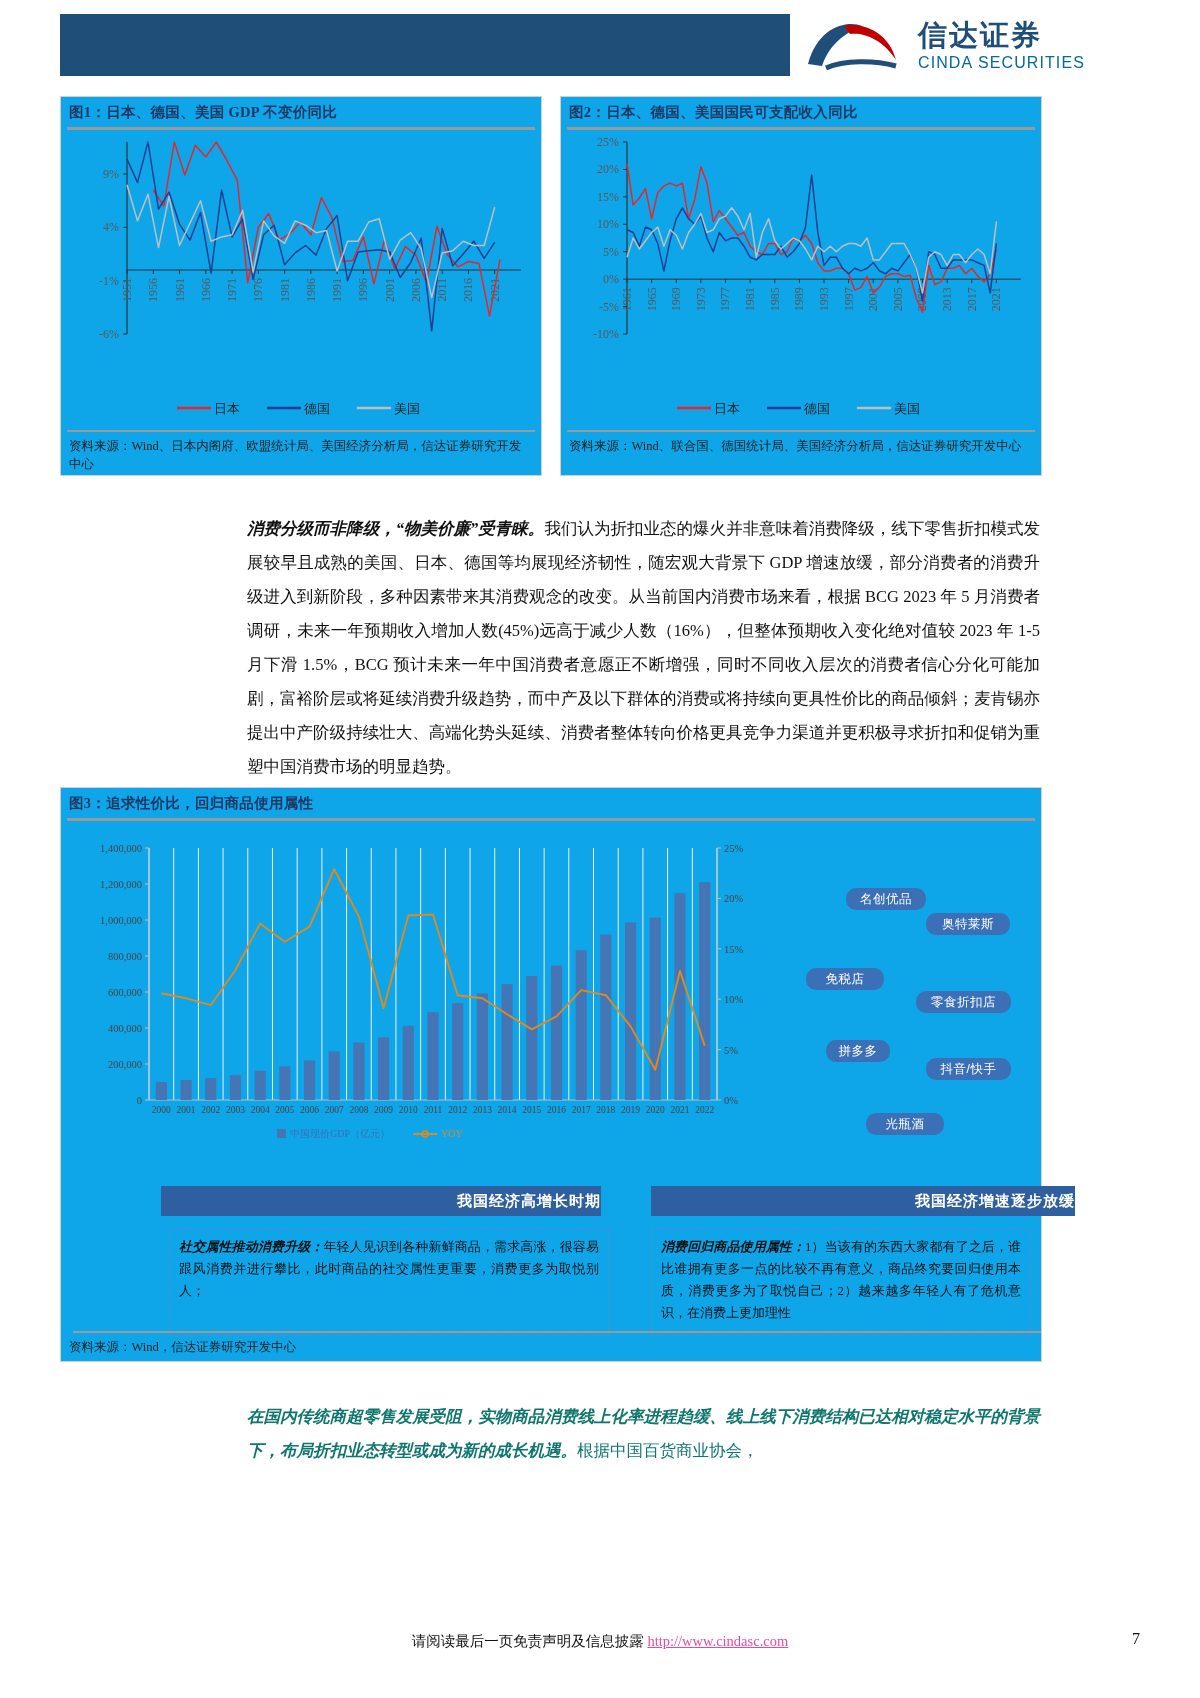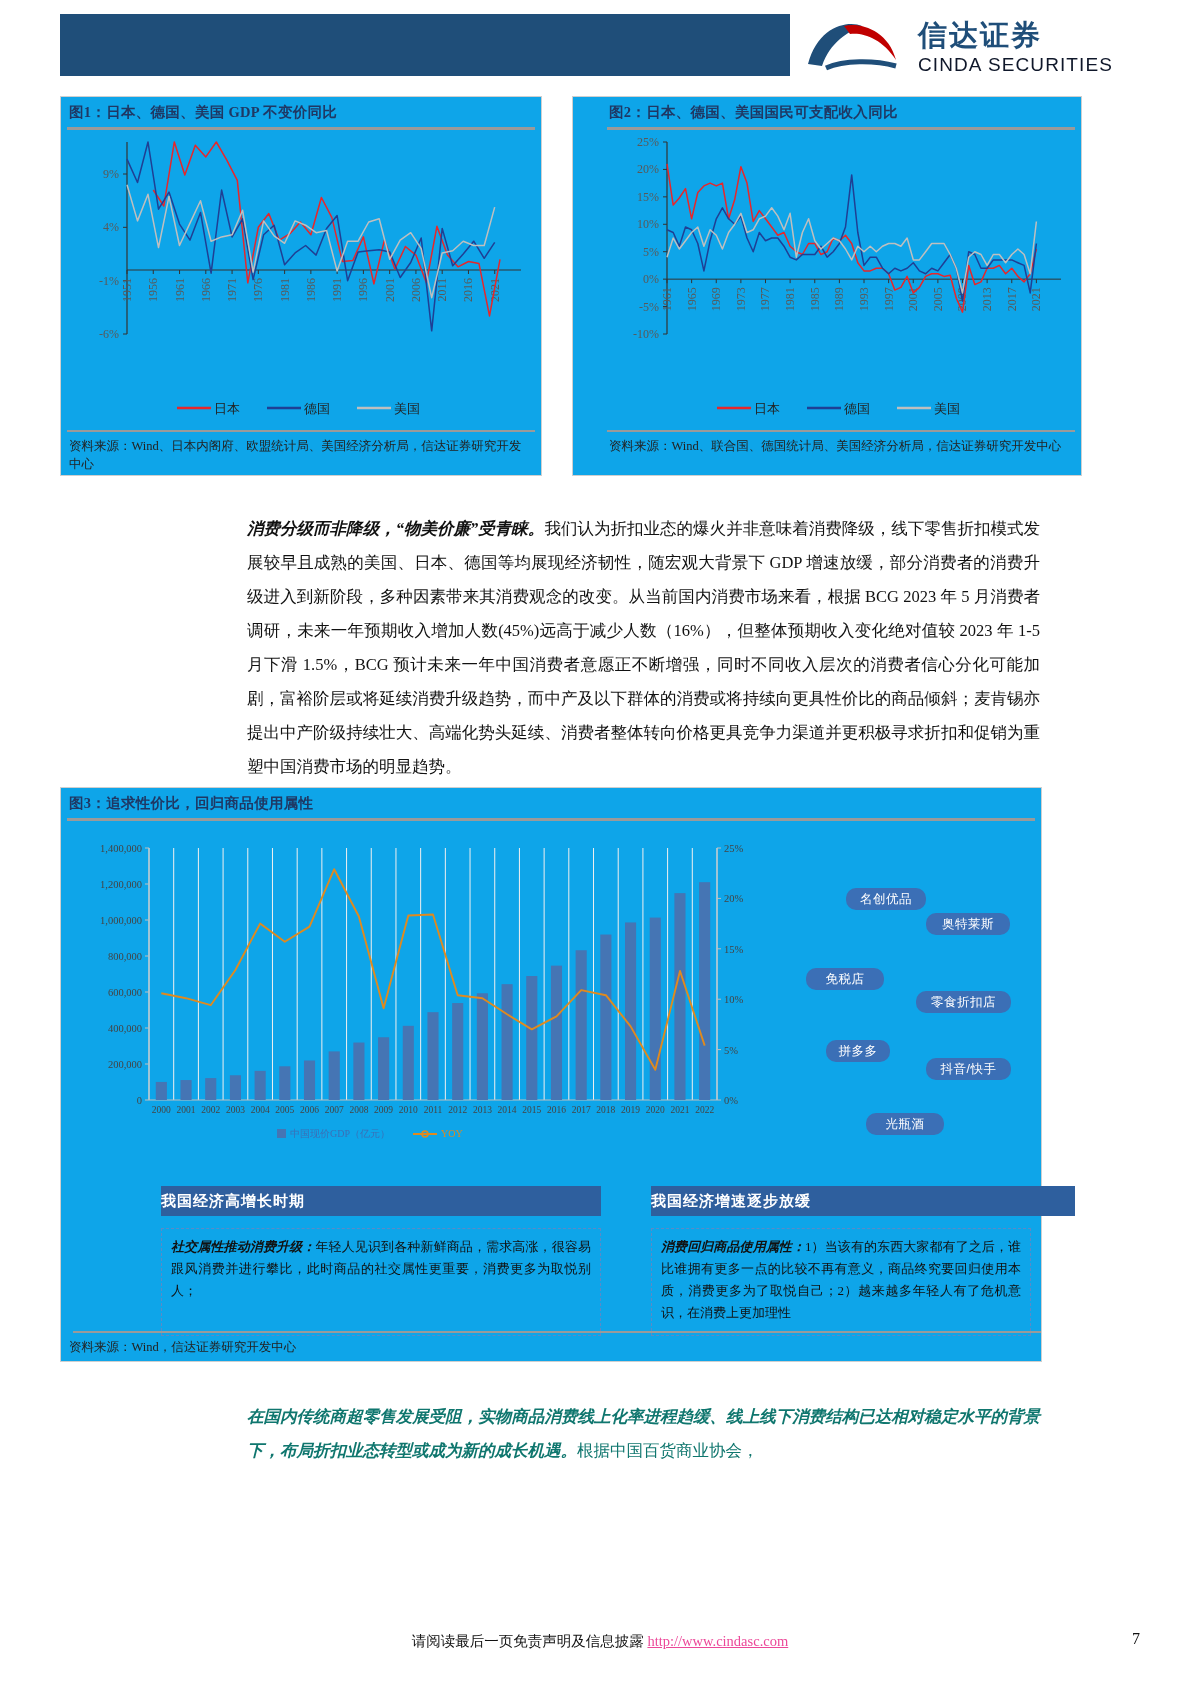--- a/index.html
+++ b/index.html
@@ -6,21 +6,21 @@
   body{width:1200px;height:1698px;position:relative;
        font-family:"Liberation Serif","DejaVu Serif",serif;color:#1a1a1a;}
   .page{position:relative;width:1200px;height:1698px;overflow:hidden;}
 
   
   .hdr{position:absolute;left:60px;top:14px;width:730px;height:62px;background:#1f4e79;}
   .hdr-logo{position:absolute;left:800px;top:10px;width:360px;height:70px;}
   .logo-mark{position:absolute;left:0;top:6px;width:110px;height:58px;}
   .logo-cn{position:absolute;left:118px;top:6px;font-size:29px;font-weight:bold;
            color:#1f4e79;letter-spacing:2px;font-family:"Liberation Serif",serif;}
-  .logo-en{position:absolute;left:118px;top:44px;font-size:19px;color:#0f172a;
+  .logo-en{position:absolute;left:118px;top:44px;font-size:16px;color:#0369a1;
            letter-spacing:1.1px;font-family:"Liberation Sans",sans-serif;}
 
   
   .fig-box{position:absolute;border:1px solid #cfcfcf;background:#0ea5e9;}
   .fig-title{font-family:"Liberation Serif",serif;font-weight:bold;font-size:14.5px;
              color:#1f3864;padding:6px 0 5px 8px;letter-spacing:.3px;}
   .fig-rule{height:3px;background:#9a9a9a;margin:0 6px;}
   .fig-src{font-size:12.5px;color:#222;padding:5px 8px 3px 8px;line-height:1.45;
            font-family:"Liberation Serif",serif;}
   .fig-srcrule{height:2px;background:#9a9a9a;margin:0 6px;}
@@ -36,21 +36,21 @@
 
   .para2{position:absolute;left:247px;top:1400px;width:793px;font-size:16.5px;
          line-height:34px;text-align:justify;color:#0f766e;
          font-family:"Liberation Serif","DejaVu Serif",serif;}
   .para2 b{font-weight:bold;font-style:italic;}
 
   
   .brandbox{position:absolute;background:#3b6fb6;color:#fff;font-size:12.5px;
             text-align:center;line-height:22px;height:22px;border-radius:10px;
             font-family:"Liberation Sans",sans-serif;letter-spacing:.5px;}
-  .banner{position:absolute;background:#2e5f9e;color:#fff;text-align:left;
+  .banner{position:absolute;background:#2e5f9e;color:#fff;text-align:right;
           font-size:15px;font-weight:bold;line-height:30px;height:30px;
           font-family:"Liberation Serif",serif;letter-spacing:1px;}
   .dashbox{position:absolute;border:1px dashed #5b8ac7;padding:7px 9px;
            font-size:13px;line-height:22px;color:#111;
            font-family:"Liberation Serif",serif;text-align:justify;}
   .dashbox i{font-style:italic;font-weight:bold;}
 
   
   .footer{position:absolute;left:0;top:1632px;width:1200px;text-align:center;
           font-size:14.5px;color:#111;font-family:"Liberation Serif",serif;}
@@ -125,21 +125,21 @@
         <text x="147" y="283" font-size="13" font-family="&quot;Liberation Serif&quot;, serif" fill="#222" text-anchor="start">日本</text>
         <line x1="200" y1="278" x2="234" y2="278" stroke="#1f3f94" stroke-width="2.6"></line>
         <text x="237" y="283" font-size="13" font-family="&quot;Liberation Serif&quot;, serif" fill="#222" text-anchor="start">德国</text>
         <line x1="290" y1="278" x2="324" y2="278" stroke="#bfbfbf" stroke-width="2.6"></line>
         <text x="327" y="283" font-size="13" font-family="&quot;Liberation Serif&quot;, serif" fill="#222" text-anchor="start">美国</text>
       </svg>
     <div class="fig-srcrule"></div>
     <div class="fig-src">资料来源：Wind、日本内阁府、欧盟统计局、美国经济分析局，信达证券研究开发中心</div>
   </div>
 
-  <div class="fig-box" style="left:572px;top:96px;width:480px;height:378px;padding-left:28px;">
+  <div class="fig-box" style="left:560px;top:96px;width:480px;height:378px;">
     <div class="fig-title">图2：日本、德国、美国国民可支配收入同比</div>
     <div class="fig-rule"></div>
     <svg class="linechart" id="chart2" viewBox="0 0 468 300" width="468" height="300">
         <line x1="60" y1="12" x2="60" y2="204" stroke="#333" stroke-width="1.2"></line>
         <line x1="56" y1="204" x2="60" y2="204" stroke="#333" stroke-width="1"></line>
         <text x="52" y="208" font-size="12" font-family="&quot;Liberation Serif&quot;, serif" fill="#595959" text-anchor="end">-10%</text>
         <line x1="56" y1="176.57142857142856" x2="60" y2="176.57142857142856" stroke="#333" stroke-width="1"></line>
         <text x="52" y="180.57142857142856" font-size="12" font-family="&quot;Liberation Serif&quot;, serif" fill="#595959" text-anchor="end">-5%</text>
         <line x1="56" y1="149.14285714285714" x2="60" y2="149.14285714285714" stroke="#333" stroke-width="1"></line>
         <text x="52" y="153.14285714285714" font-size="12" font-family="&quot;Liberation Serif&quot;, serif" fill="#595959" text-anchor="end">0%</text>
@@ -322,21 +322,21 @@
     <div class="brandbox" style="left:865px;top:125px;width:84px;">奥特莱斯</div>
     <div class="brandbox" style="left:745px;top:180px;width:78px;">免税店</div>
     <div class="brandbox" style="left:855px;top:203px;width:95px;">零食折扣店</div>
     <div class="brandbox" style="left:765px;top:252px;width:64px;">拼多多</div>
     <div class="brandbox" style="left:865px;top:270px;width:85px;">抖音/快手</div>
     <div class="brandbox" style="left:805px;top:325px;width:78px;">光瓶酒</div>
 
     <div class="banner" style="left:100px;top:398px;width:440px;">我国经济高增长时期</div>
     <div class="banner" style="left:590px;top:398px;width:424px;">我国经济增速逐步放缓</div>
 
-    <div class="dashbox" style="left:100px;top:440px;width:420px;height:92px;">
+    <div class="dashbox" style="left:108px;top:440px;width:420px;height:92px;">
       <i>社交属性推动消费升级：</i><span>年轻人见识到各种新鲜商品，需求高涨，很容易跟风消费并进行攀比，此时商品的社交属性更重要，消费更多为取悦别人；</span>
     </div>
     <div class="dashbox" style="left:590px;top:440px;width:360px;height:92px;">
       <i>消费回归商品使用属性：</i><span>1）当该有的东西大家都有了之后，谁比谁拥有更多一点的比较不再有意义，商品终究要回归使用本质，消费更多为了取悦自己；2）越来越多年轻人有了危机意识，在消费上更加理性</span>
     </div>
 
     <div class="fig-srcrule" style="position:absolute;left:6px;bottom:28px;width:968px;"></div>
     <div class="fig-src" style="position:absolute;left:0;bottom:2px;">资料来源：Wind，信达证券研究开发中心</div>
   </div>
 

